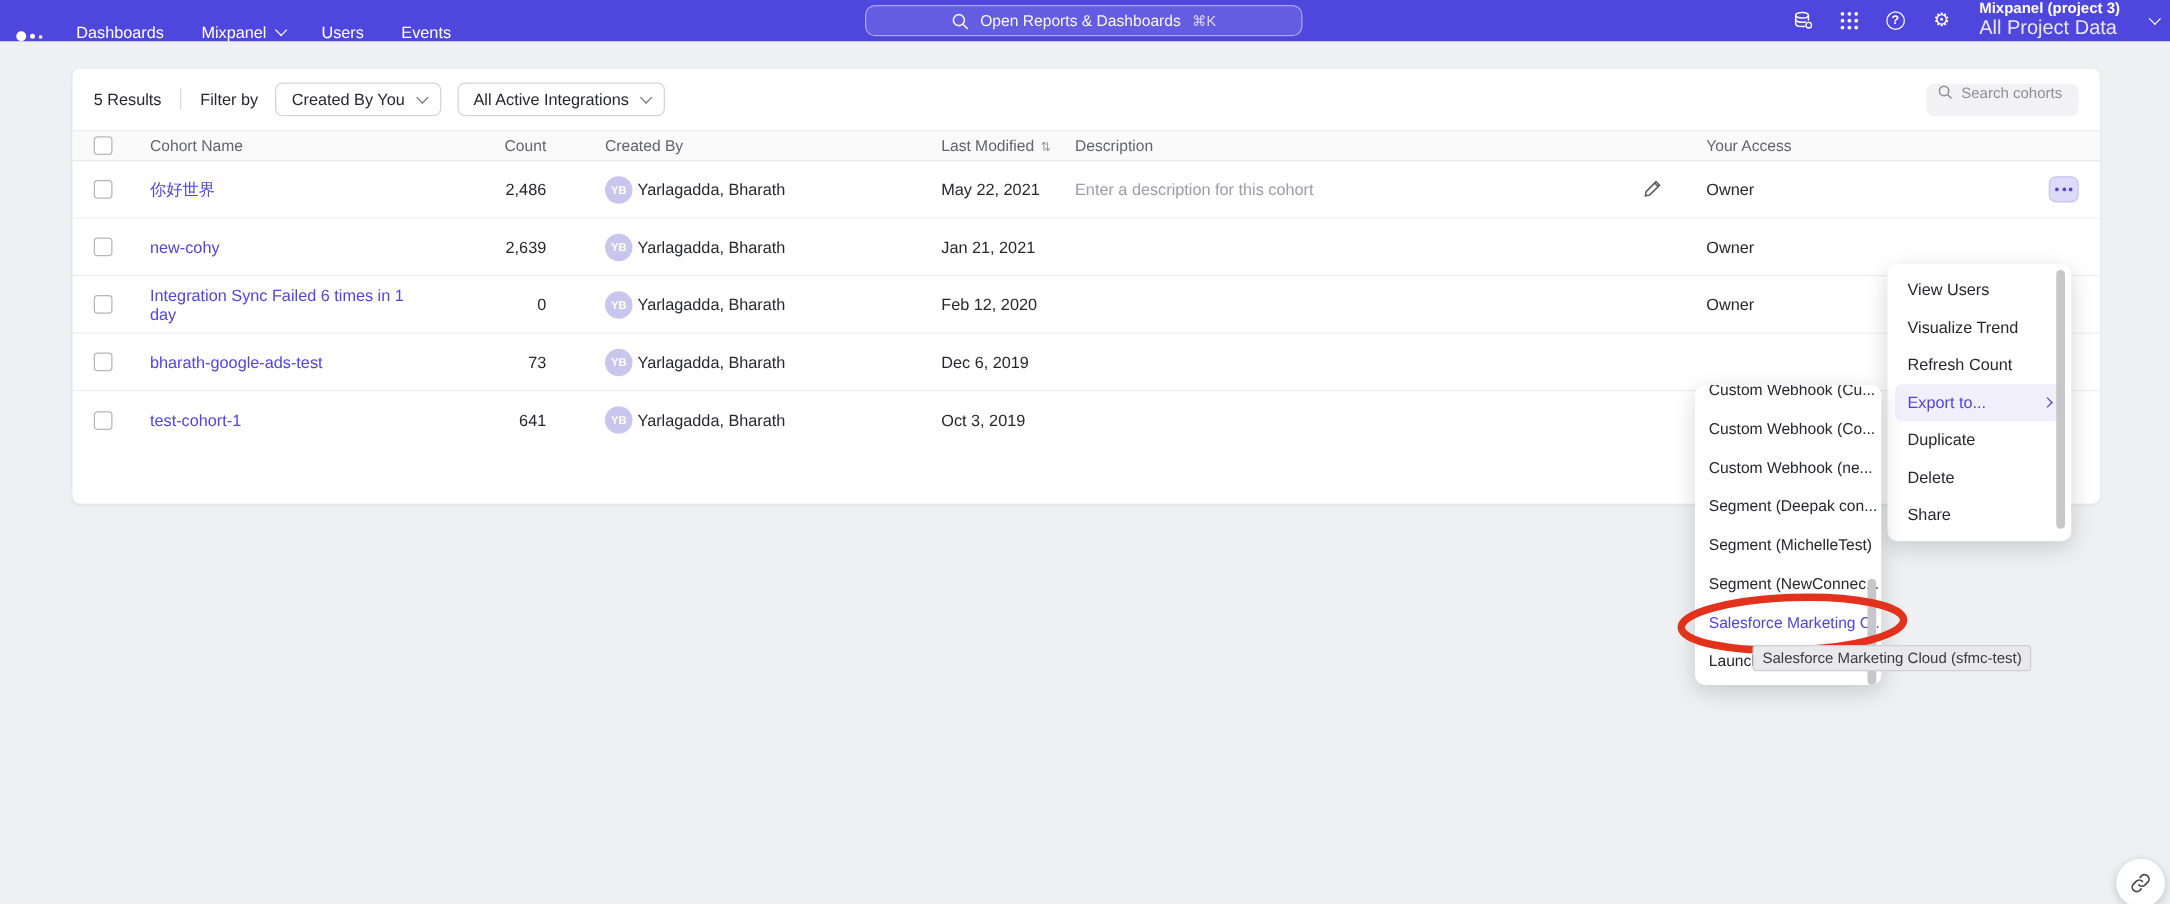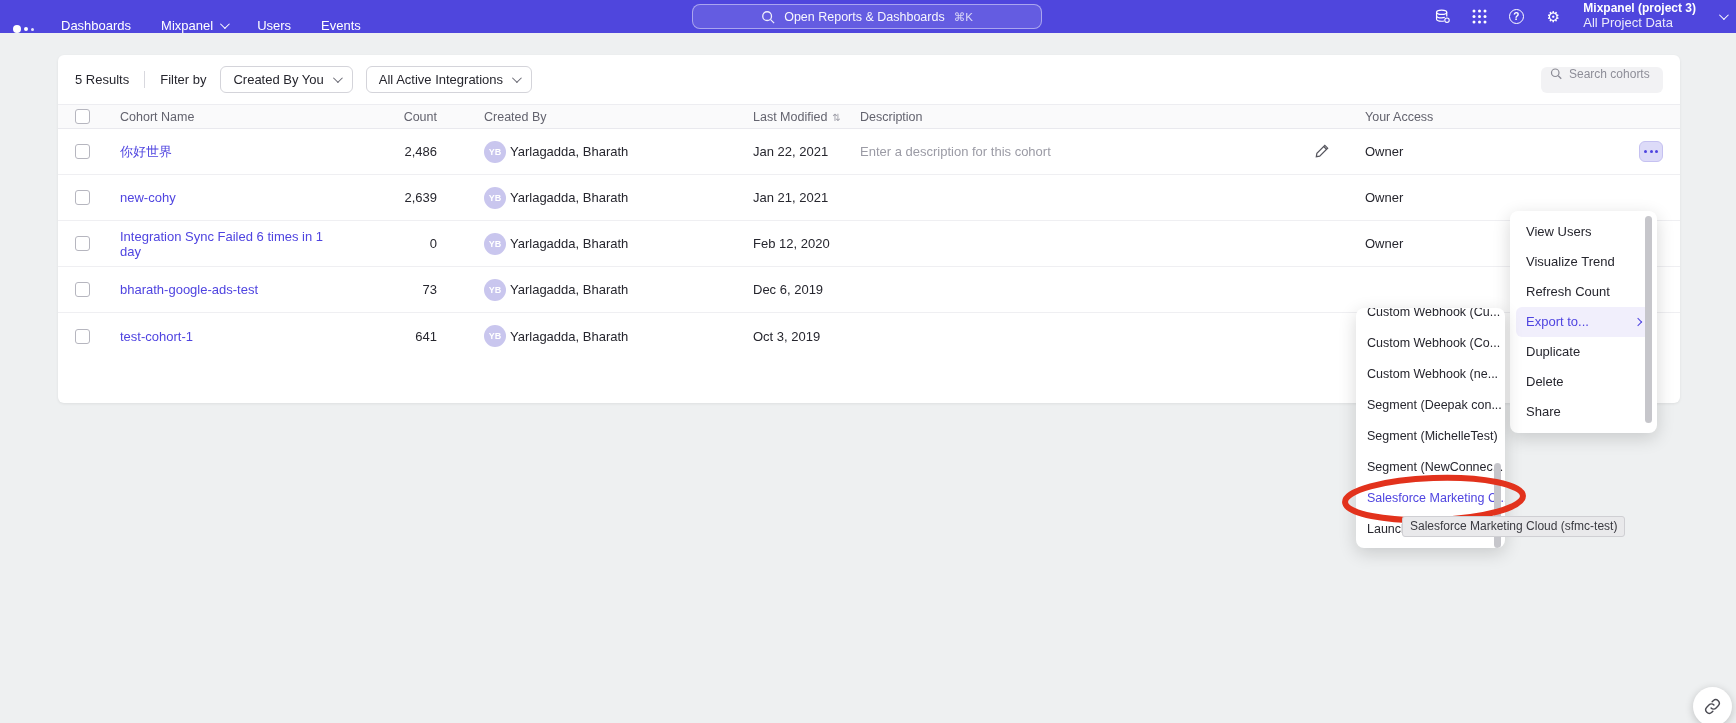--- a/index.html
+++ b/index.html
@@ -17,21 +17,21 @@
   .chev { width:7px; height:7px; border-right:1.6px solid currentColor; border-bottom:1.6px solid currentColor; transform:rotate(45deg) translateY(-2px); display:inline-block; }
   .nav-search { position:absolute; left:692px; top:4px; width:350px; height:25px; border:1px solid rgba(255,255,255,.45); background:rgba(255,255,255,.12); border-radius:8px; display:flex; align-items:center; justify-content:center; gap:9px; cursor:pointer; }
   .nav-search .ph { font-size:12.5px; color:rgba(255,255,255,.95); }
   .nav-search .kbd { font-size:11.5px; color:rgba(255,255,255,.75); }
   .nav-right { position:absolute; right:10px; top:0; height:33px; display:flex; align-items:center; gap:19px; }
   .nav-ic { width:18px; height:18px; display:flex; align-items:center; justify-content:center; cursor:pointer; }
   .help-circ { width:15px; height:15px; border:1.3px solid #fff; border-radius:50%; font-size:10px; display:flex; align-items:center; justify-content:center; font-weight:700; }
   .gear { font-size:15px; line-height:1; }
   .proj { text-align:left; line-height:1.15; margin-left:2px; cursor:pointer; }
   .proj .p1 { font-size:12px; font-weight:700; }
-  .proj .p2 { font-size:13px; opacity:.88; }
+  .proj .p2 { font-size:16px; opacity:.88; }
   .proj-chev { margin-left:4px; cursor:pointer; }
 
   
   .card { position:absolute; left:58px; top:55px; width:1622px; height:348px; background:#fff; border-radius:6px; box-shadow:0 1px 3px rgba(0,0,0,.07); }
 
   .tabs-row { height:43px; display:flex; align-items:center; padding:0 17px; position:relative; }
   .tabs { display:flex; gap:27px; height:100%; align-items:center; }
   .tab { font-size:13.5px; color:#6a6a74; cursor:pointer; height:100%; display:flex; align-items:center; border-bottom:3px solid transparent; padding-top:3px; }
   .tab.active { color:#4f44e0; border-bottom-color:#4f44e0; font-weight:500; }
   .create-btn { position:absolute; right:14px; top:8px; height:27px; border:1px solid #d4d4da; border-radius:6px; background:#fff; display:flex; align-items:center; gap:7px; padding:0 12px; font-size:13px; color:#2f2f38; cursor:pointer; }
@@ -189,21 +189,21 @@
   </div>
 
   <div class="tgrid trow">
     <span class="cbx"></span>
     <span class="cohort-link">你好世界</span>
     <span class="c-count">2,486</span>
     <span class="c-created">
         <span class="avatar">YB</span>
         <span>Yarlagadda, Bharath</span>
       </span>
-    <span>Jan 22, 2021</span>
+    <span>May 22, 2021</span>
     <span class="desc-ph">Enter a description for this cohort</span>
     <span class="c-pencil">
       <svg width="15" height="15" viewBox="0 0 16 16">
           <path d="M10.5 2.5l3 3L5 14l-3.6.6L2 11l8.5-8.5z" fill="none" stroke="#55555e" stroke-width="1.3"></path>
           <path d="M9.3 3.7l3 3" stroke="#55555e" stroke-width="1.3"></path>
         </svg>
     </span>
     <span class="c-access">Owner</span>
     <span class="c-actions dots-btn">
         <i></i>

